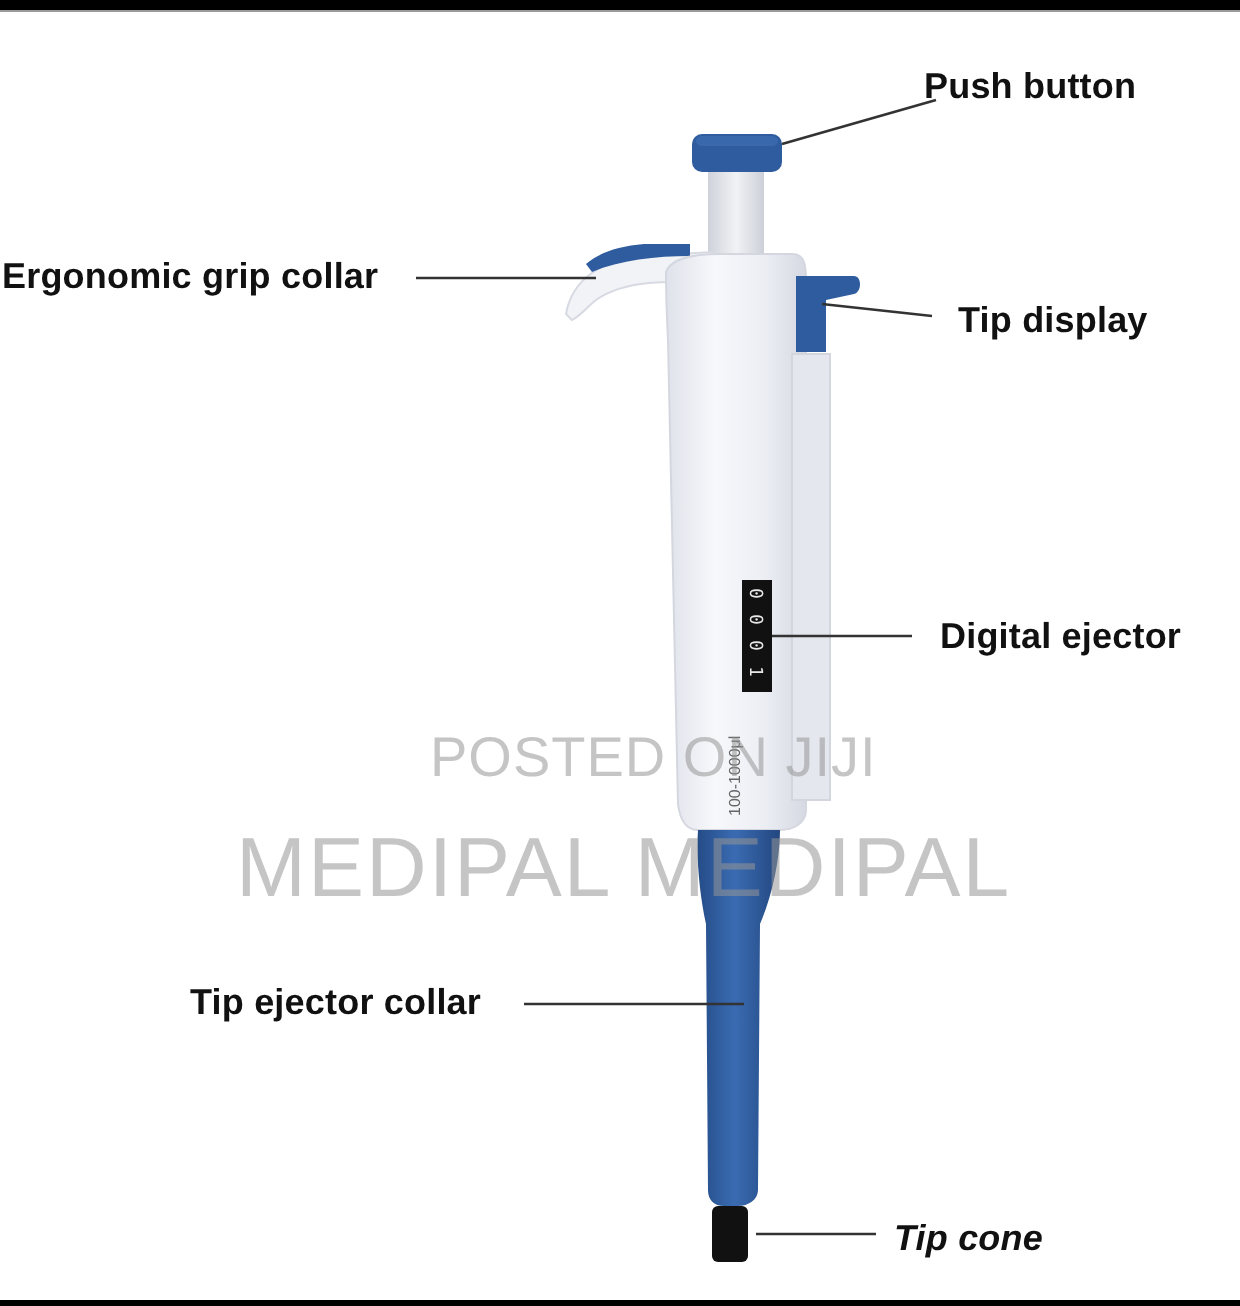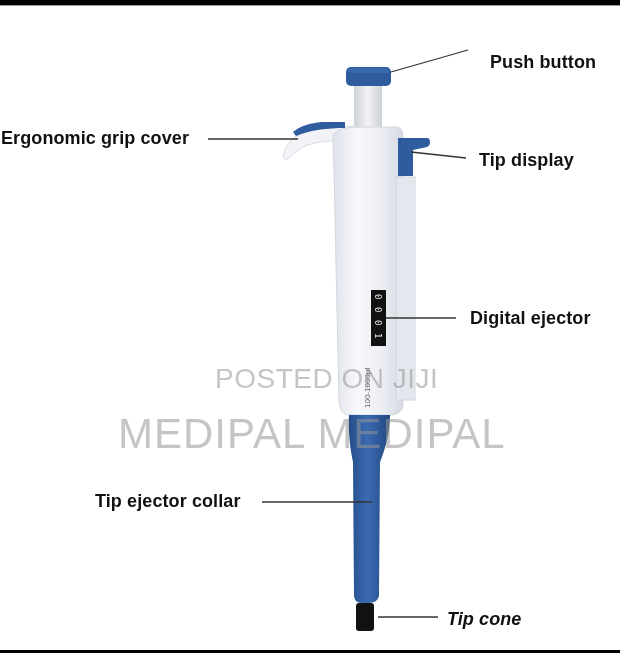--- a/index.html
+++ b/index.html
@@ -66,22 +66,22 @@
   <g stroke="#333" stroke-width="1.3" fill="none">
     <line x1="391" y1="72" x2="468" y2="50"></line>
     <line x1="208" y1="139" x2="298" y2="139"></line>
     <line x1="411" y1="152" x2="466" y2="158"></line>
     <line x1="386" y1="318" x2="456" y2="318"></line>
     <line x1="262" y1="502" x2="372" y2="502"></line>
     <line x1="378" y1="617" x2="438" y2="617"></line>
   </g>
 </svg>
 
-<div class="label" style="left:490px; top:33px;margin-top:19px;">Push button</div>
-<div class="label" style="left:1px; top:128px;">Ergonomic grip cover</div>
+<div class="label" style="left:462px; top:33px;">Push button</div>
+<div class="label" style="left:1px; top:128px;">Ergonomic grip collar</div>
 <div class="label" style="left:479px; top:150px;">Tip display</div>
 <div class="label" style="left:470px; top:308px;">Digital ejector</div>
 <div class="label" style="left:95px; top:491px;text-align:right;">Tip ejector collar</div>
 <div class="label" style="left:447px; top:609px;font-style:italic;">Tip cone</div>
 
 <div class="scale" style="top:408px;">100-1000μl</div>
 
 <div class="wm1">POSTED ON JIJI</div>
 <div class="wm2">MEDIPAL MEDIPAL</div>
 

